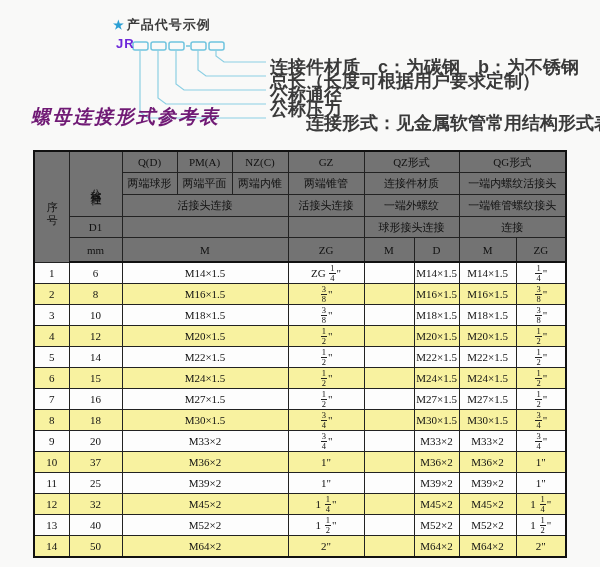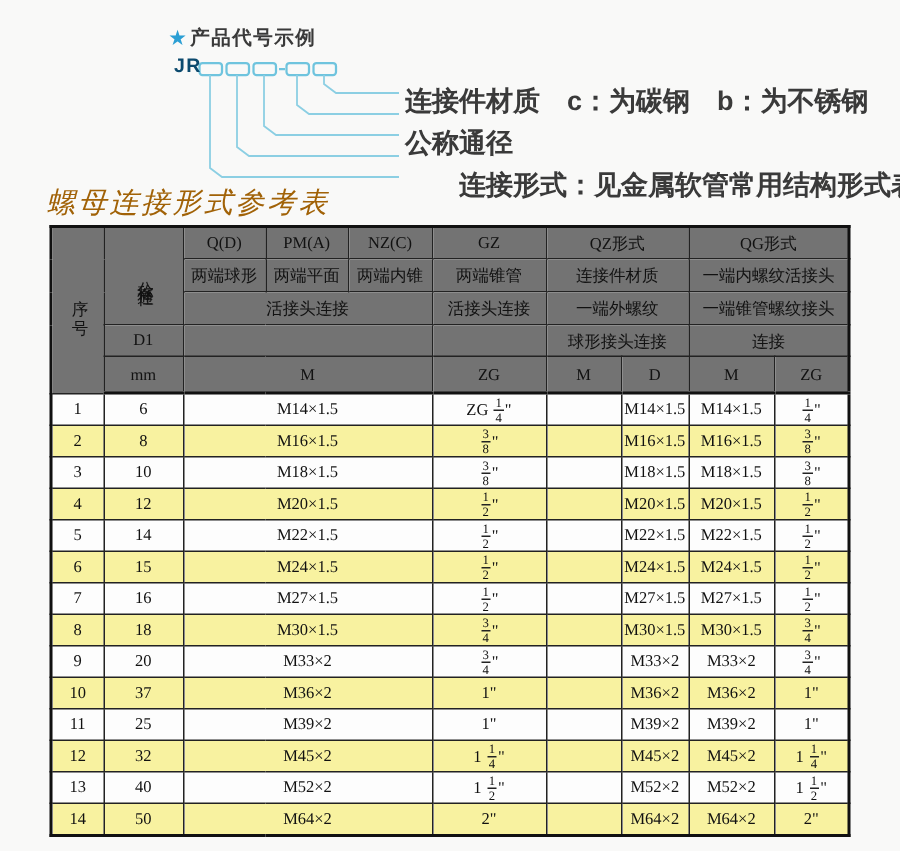--- a/index.html
+++ b/index.html
@@ -6,28 +6,28 @@
   body{
     width:600px;height:567px;position:relative;overflow:hidden;
     background:#f9f9f8;
     font-family:"Liberation Sans", sans-serif;
     color:#333;
   }
   
   .diagram{position:absolute;left:0;top:0;width:600px;height:135px;}
   .diagram-title{position:absolute;left:113px;top:16px;font-size:13px;font-weight:bold;color:#3a3a3a;letter-spacing:1px;}
   .diagram-title .star{color:#2b9fd4;margin-right:2px;font-size:12px;}
-  .jr{position:absolute;left:116px;top:36px;font-size:13px;font-weight:bold;color:#0c4a6e;letter-spacing:1px;}
+  .jr{position:absolute;left:116px;top:36px;font-size:13px;font-weight:bold;color:#6d28d9;letter-spacing:1px;}
   .connector-svg{position:absolute;left:0;top:0;}
   .diagram-label{position:absolute;left:270px;width:320px;height:14px;font-size:18px;font-weight:bold;color:#3a3a3a;white-space:nowrap;}
   
   .table-title{
-    position:absolute;left:31px;top:122px;margin:0;
+    position:absolute;left:31px;top:104px;margin:0;
     font-family:"Liberation Serif","DejaVu Serif",serif;
-    font-size:19px;font-weight:normal;font-style:italic;color:#a16207;letter-spacing:2px;
+    font-size:19px;font-weight:bold;font-style:italic;color:#701a75;letter-spacing:2px;
   }
   
   table.ref{
     position:absolute;left:33px;top:150px;width:532px;
     border-collapse:collapse;table-layout:fixed;
     font-family:"Liberation Serif","DejaVu Serif",serif;
     font-size:11px;color:#111;
     border:2px solid #111;
   }
   table.ref td{
@@ -71,21 +71,23 @@
       <path d="M176,50 V84 L184,90 H266"></path>
       <path d="M158,50 V98 L166,104 H266"></path>
       <path d="M140,50 V112 L148,118 H266"></path>
     </g>
   </svg>
   <div class="diagram-title">
     <span class="star">★</span><span>产品代号示例</span>
   </div>
   <div class="jr">JR</div>
   <div class="diagram-label" style="top:55px;">连接件材质　c：为碳钢　b：为不锈钢</div>
+  <div class="diagram-label" style="top:69px;">总长（长度可根据用户要求定制）</div>
   <div class="diagram-label" style="top:83px;">公称通径</div>
+  <div class="diagram-label" style="top:97px;">公称压力</div>
   <div class="diagram-label" style="top:111px;margin-left:36px;">连接形式：见金属软管常用结构形式表</div>
 </div>
 
 <h2 class="table-title">螺母连接形式参考表</h2>
 
 <table class="ref">
   <colgroup>
     <col style="width:35px">
       <col style="width:53px">
     <col style="width:55px">

